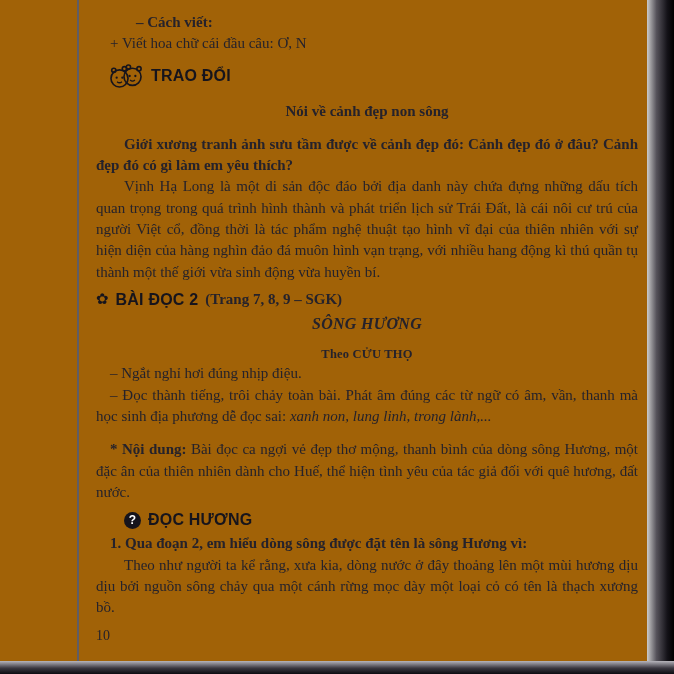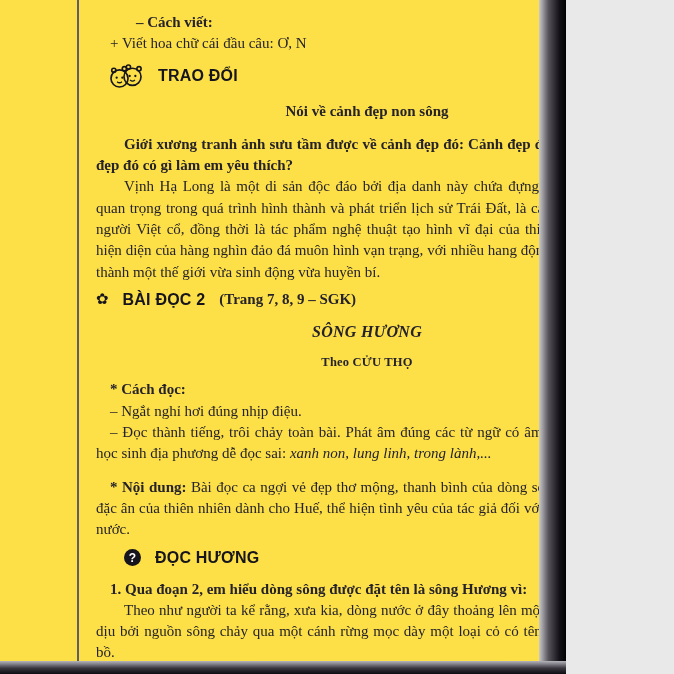--- a/index.html
+++ b/index.html
@@ -1,22 +1,22 @@
 <!DOCTYPE html>
 <html><head>
 <meta charset="utf-8">
 <style>
   * { box-sizing: border-box; }
   html, body { margin: 0; padding: 0; background: #e9e9e9; }
 
   .page {
     position: relative;
-    width: 566px;
+    width: 674px;
     height: 674px;
-    background: #fde047;
+    background: #a16207;
     overflow: hidden;
     font-family: "Liberation Serif", serif;
     color: #25222b;
   }
 
   
   .rule-left {
     position: absolute;
     left: 77px; top: 0;
     width: 1.5px; height: 100%;
@@ -44,23 +44,23 @@
   }
 
   p { margin: 0; font-size: 15px; line-height: 1.42; }
   .just   { text-align: justify; }
   .bold   { font-weight: 700; }
   .italic { font-style: italic; }
   .center { text-align: center; }
   .ind-14 { text-indent: 14px; }
   .ind-28 { text-indent: 28px; }
   .ind-40 { text-indent: 40px; }
-  .mt2 { margin-top: 12px; } .mt4 { margin-top: 12px; } .mt8 { margin-top: 8px; }
+  .mt2 { margin-top: 12px; } .mt4 { margin-top: 4px; } .mt8 { margin-top: 8px; }
 
-  .heading-row { display: flex; align-items: center; gap: 14px; }
+  .heading-row { display: flex; align-items: center; gap: 7px; }
   .h-sans {
     font-family: "Liberation Sans", sans-serif;
     font-weight: 700; font-size: 16px;
     letter-spacing: 0.2px; color: #16141c;
     white-space: nowrap;
   }
   .h-suffix { font-weight: 700; font-size: 15px; white-space: nowrap; }
 
   .kids-icon { display: inline-flex; margin-left: 12px; flex: none; }
   .flower { font-size: 15px; color: #16141c; line-height: 1; }
@@ -119,21 +119,20 @@
 
     <div class="heading-row mt8">
       <span class="flower">✿</span>
       <span class="h-sans">BÀI ĐỌC 2</span>
       <span class="h-suffix">(Trang 7, 8, 9 – SGK)</span>
     </div>
 
     <p class="center bold italic title-line mt4">SÔNG HƯƠNG</p>
     <p class="center bold author-line">Theo CỬU THỌ</p>
 
-    <p class="bold ind-14 mt8">* Cách đọc:</p>
     <p class="ind-14">– Ngắt nghỉ hơi đúng nhịp điệu.</p>
     <p class="ind-14 just"><span>– Đọc thành tiếng, trôi chảy toàn bài. Phát âm đúng các từ ngữ có âm, vần, thanh mà học sinh địa phương dễ đọc sai: </span><span class="italic">xanh non, lung linh, trong lành,...</span></p>
     <p class="ind-14 just mt2"><span class="bold">* Nội dung:</span><span> Bài đọc ca ngợi vẻ đẹp thơ mộng, thanh bình của dòng sông Hương, một đặc ân của thiên nhiên dành cho Huế, thể hiện tình yêu của tác giả đối với quê hương, đất nước.</span></p>
 
     <div class="heading-row row-doc-hieu mt8">
       <span class="qmark">?</span>
       <span class="h-sans">ĐỌC HƯƠNG</span>
     </div>
 
     <p class="bold ind-14 just mt4">1. Qua đoạn 2, em hiểu dòng sông được đặt tên là sông Hương vì:</p>

